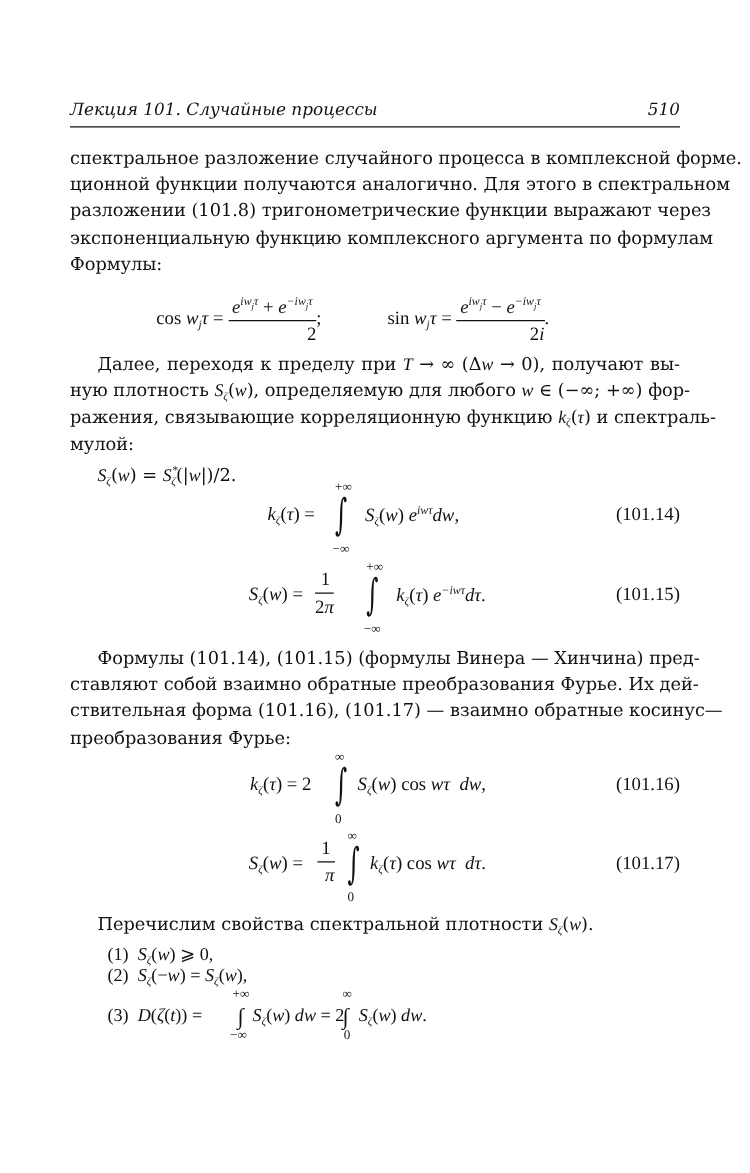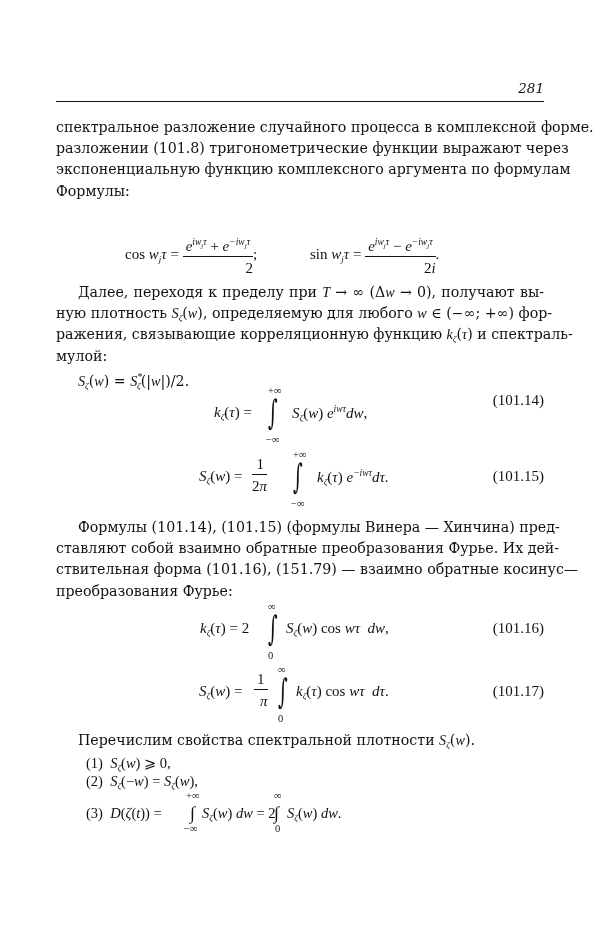--- a/index.html
+++ b/index.html
@@ -30,26 +30,28 @@
   .int { position: absolute; font-size: 34px; font-family: "DejaVu Serif", serif; font-weight: 200; line-height: 1; transform: scaleX(0.55); }
   .lim { position: absolute; font-size: 10.5px; font-family: "Liberation Serif", serif; }
   .small-int { font-size: 16px; }
 </style>
 </head>
 <body>
 
 <div class="page">
 
   <div class="running-head">
-    <span class="pnum">281</span>
+    <span class="title">Лекция 101. Случайные процессы</span>
+    <span class="pnum">510</span>
   </div>
   <div class="rule"></div>
 
   <div class="para" style="top:117px;">
     <span class="line">спектральное разложение случайного процесса в комплексной форме.</span>
+    <span class="line">ционной функции получаются аналогично. Для этого в спектральном</span>
     <span class="line">разложении  (101.8) тригонометрические функции выражают через</span>
     <span class="line">экспоненциальную функцию комплексного аргумента по формулам</span>
     <span class="line last">Формулы:</span>
   </div>
 
   <div class="eq" style="left:125px; top:232px;">
     <span class="r">cos </span><span class="m">w<sub class="z">j</sub>τ</span> =
     <span class="frac">
       <span class="num"><span class="m">e<sup class="s">iw<sub class="z" style="font-size:7px">j</sub>τ</sup></span> + <span class="m">e<sup class="s">−iw<sub class="z" style="font-size:7px">j</sub>τ</sup></span></span>
       <span class="den">2</span>
@@ -70,37 +72,37 @@
     <span class="line last">мулой:</span>
     <span class="line last indent"><span class="m">S<sub class="z">ζ</sub></span>(<span class="m">w</span>) = <span class="m">S<sup class="s">*</sup><sub class="z" style="margin-left:-5px">ζ</sub></span>(|<span class="m">w</span>|)/2.</span>
   </div>
 
   <div>
     <div class="eq" style="left:214px; top:404px;"><span class="m">k<sub class="z">ζ</sub></span>(<span class="m">τ</span>) =</div>
     <div class="lim" style="left:268px; top:385px;">+∞</div>
     <div class="int" style="left:264px; top:395px;">∫</div>
     <div class="lim" style="left:266px; top:434px;">−∞</div>
     <div class="eq" style="left:292px; top:404px;"><span class="m">S<sub class="z">ζ</sub></span>(<span class="m">w</span>) <span class="m">e<sup class="s">iwτ</sup>dw</span>,</div>
-    <div class="eqnum" style="top:392px;font-family:Liberation Serif, serif;">(101.14)</div>
+    <div class="eqnum" style="top:404px;font-family:Liberation Serif, serif;">(101.14)</div>
   </div>
 
   <div>
     <div class="eq" style="left:199px; top:468px;"><span class="m">S<sub class="z">ζ</sub></span>(<span class="m">w</span>) =</div>
     <div class="eq" style="left:252px; top:454px;"><span class="frac"><span class="num">1</span><span class="den">2<span class="m">π</span></span></span></div>
     <div class="lim" style="left:293px; top:449px;">+∞</div>
     <div class="int" style="left:289px; top:459px;">∫</div>
     <div class="lim" style="left:291px; top:498px;">−∞</div>
     <div class="eq" style="left:317px; top:468px;"><span class="m">k<sub class="z">ζ</sub></span>(<span class="m">τ</span>) <span class="m">e<sup class="s">−iwτ</sup>dτ</span>.</div>
     <div class="eqnum" style="top:468px;">(101.15)</div>
   </div>
 
   <div class="para" style="top:517px;">
     <span class="line indent">Формулы  (101.14),  (101.15) (формулы Винера — Хинчина) пред-</span>
     <span class="line">ставляют собой взаимно обратные преобразования Фурье. Их дей-</span>
-    <span class="line">ствительная форма  (101.16),  (151.79) — взаимно обратные косинус—</span>
+    <span class="line">ствительная форма  (101.16),  (101.17) — взаимно обратные косинус—</span>
     <span class="line last">преобразования Фурье:</span>
   </div>
 
   <div>
     <div class="eq" style="left:200px; top:620px;"><span class="m">k<sub class="z">ζ</sub></span>(<span class="m">τ</span>) = 2</div>
     <div class="lim" style="left:268px; top:601px;">∞</div>
     <div class="int" style="left:264px; top:611px;">∫</div>
     <div class="lim" style="left:268px; top:650px;">0</div>
     <div class="eq" style="left:286px; top:620px;"><span class="m">S<sub class="z">ζ</sub></span>(<span class="m">w</span>) cos <span class="m">wτ</span>&nbsp; <span class="m">dw</span>,</div>
     <div class="eqnum" style="top:620px;text-align:center;">(101.16)</div>

